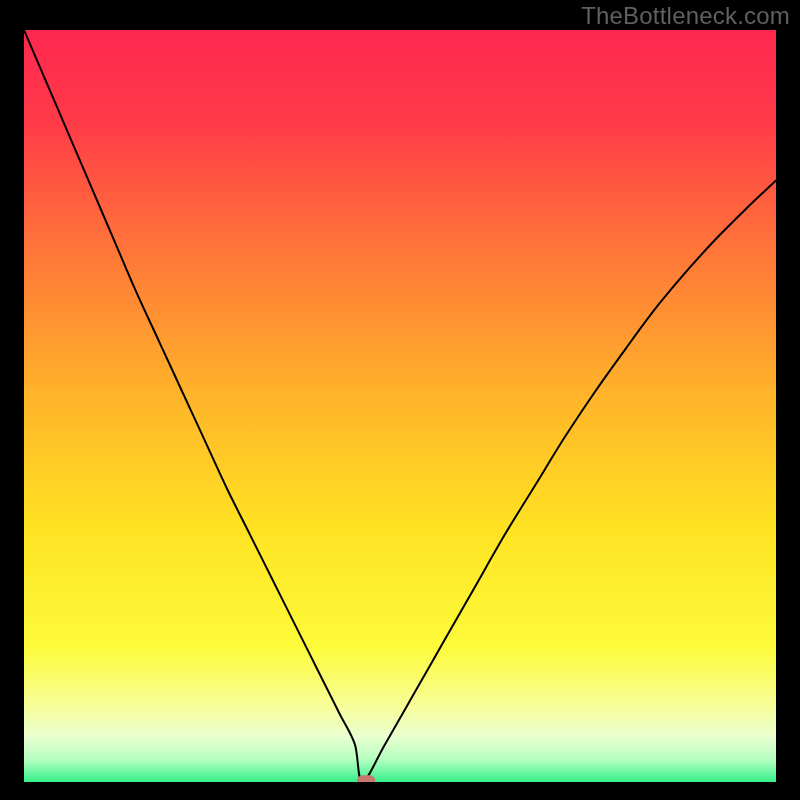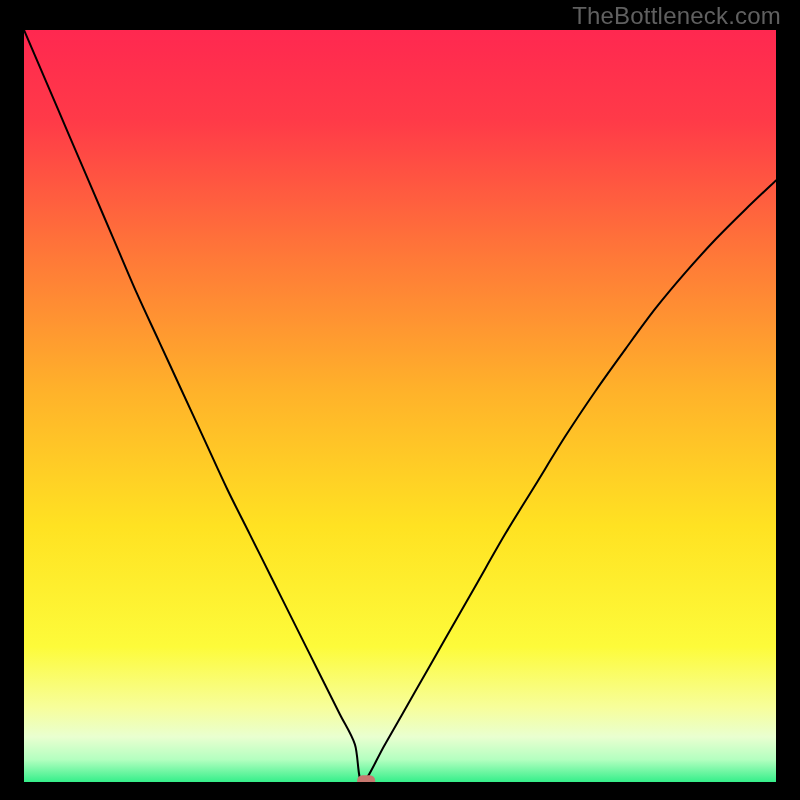--- a/index.html
+++ b/index.html
@@ -12,21 +12,21 @@
   }
   .outer {
     position: relative;
     width: 800px;
     height: 800px;
     background: #000;
   }
   .watermark {
     position: absolute;
     top: 2px;
-    right: 19px;
+    right: 10px;
     color: #606060;
     font-family: Arial, Helvetica, sans-serif;
     font-size: 24px;
     font-weight: 400;
     z-index: 5;
     letter-spacing: 0.2px;
   }
   .plot-area {
     position: absolute;
     left: 24px;

